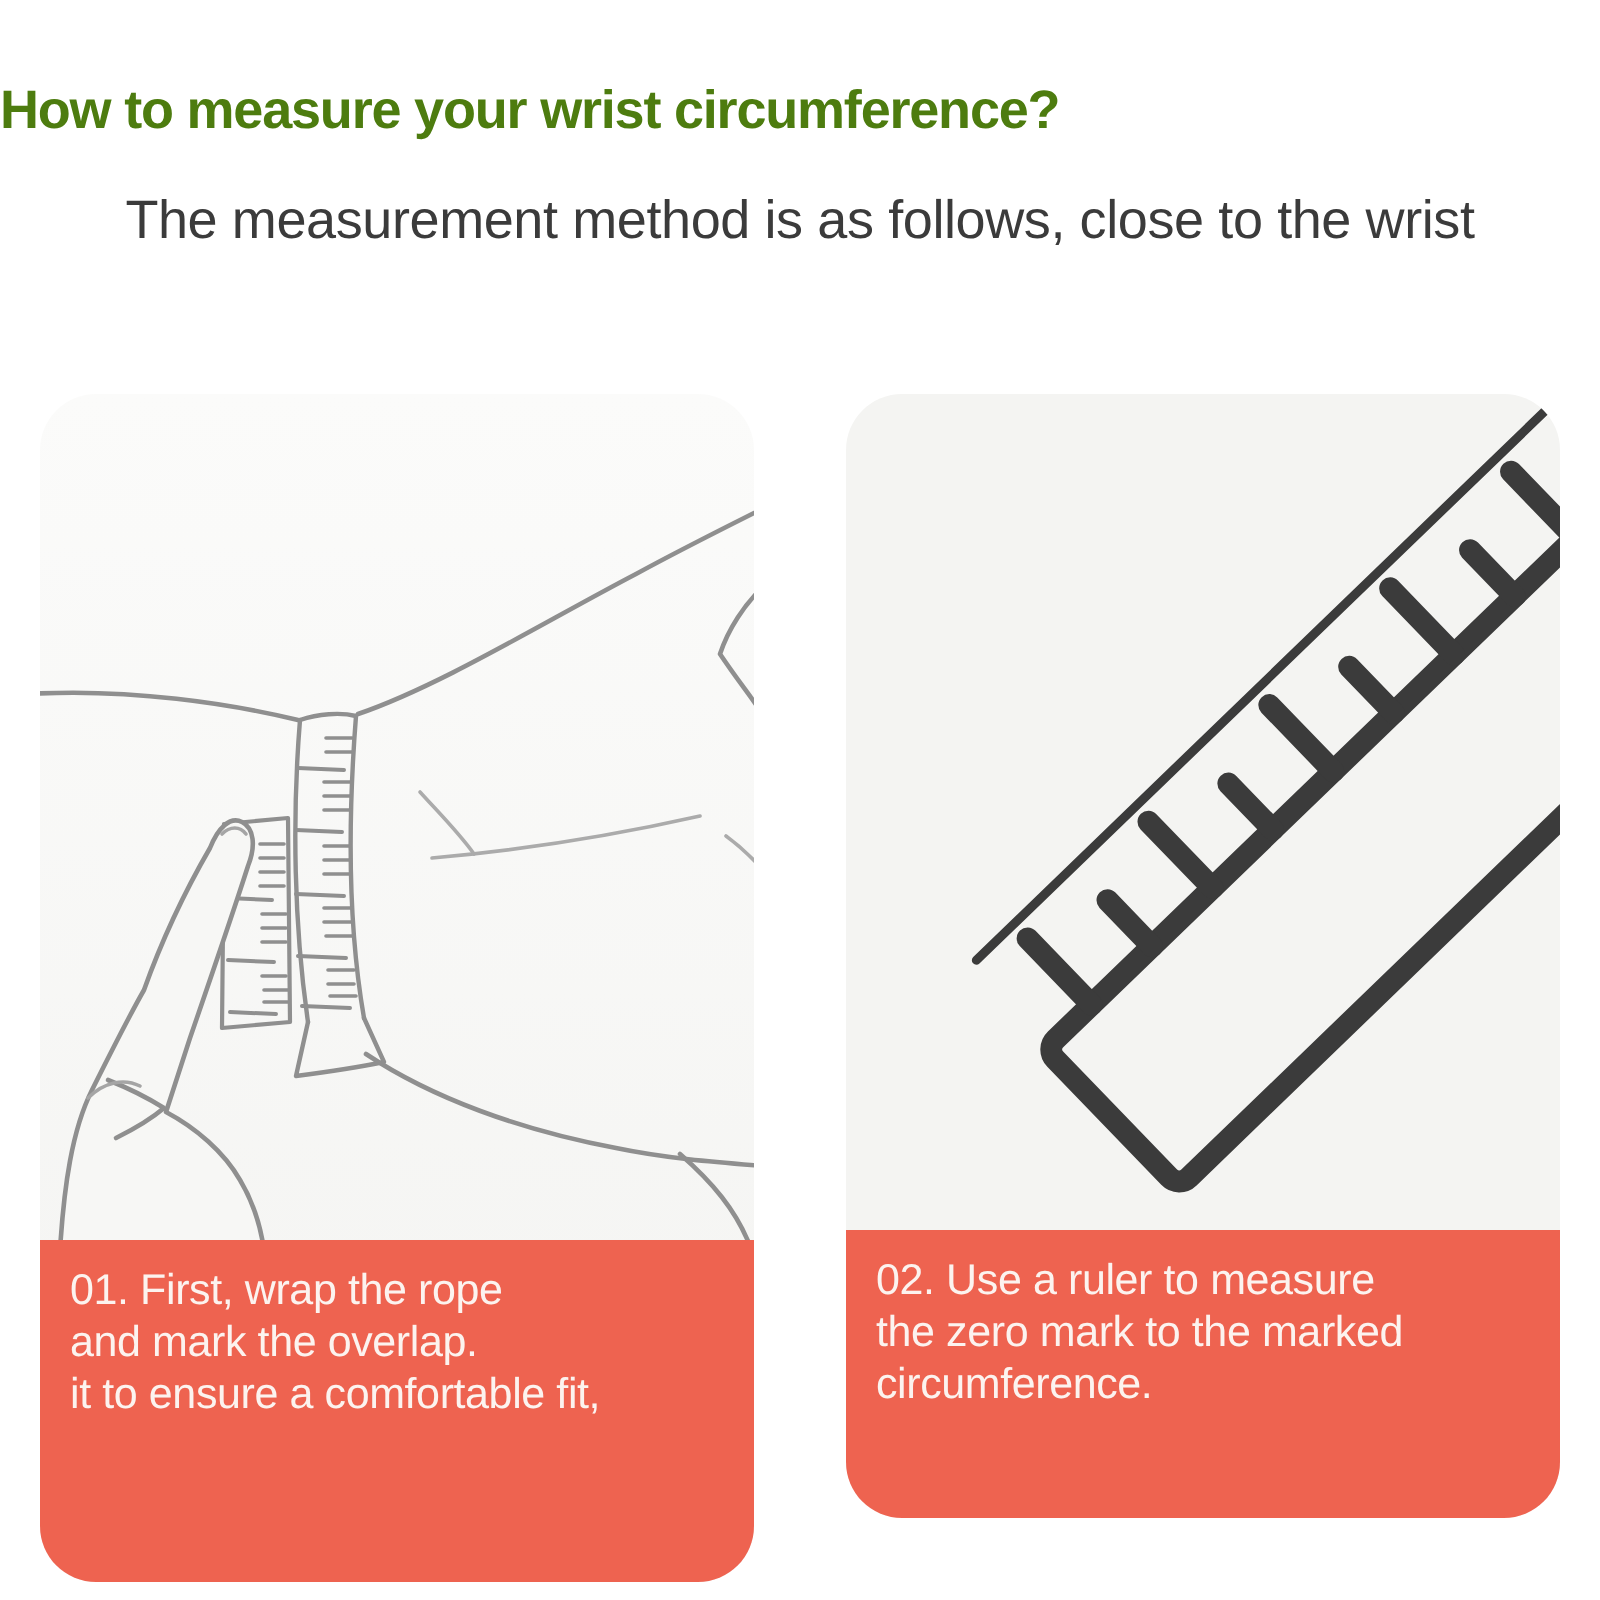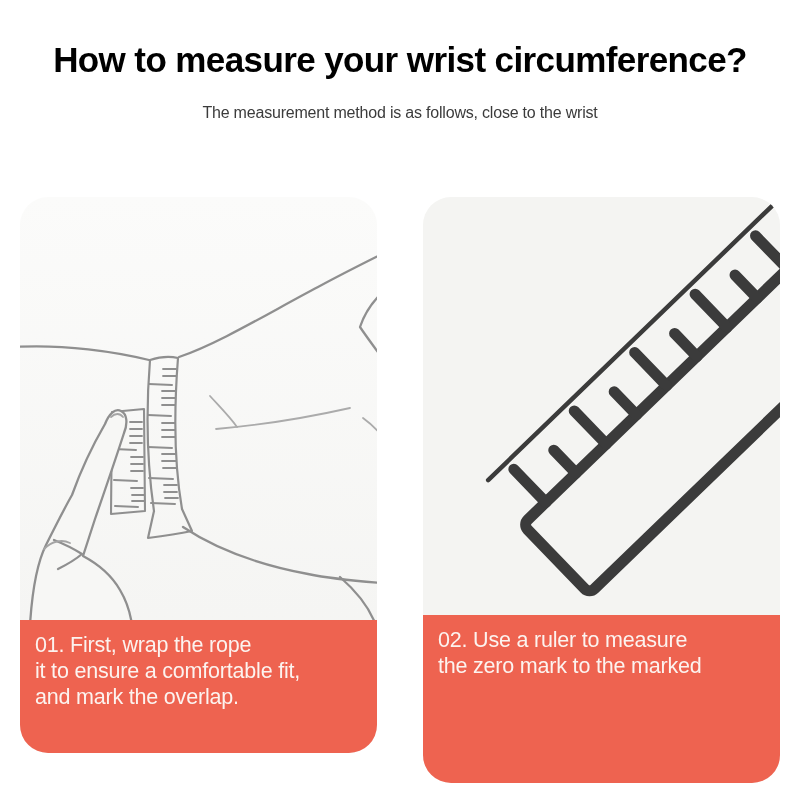--- a/index.html
+++ b/index.html
@@ -4,28 +4,28 @@
 <style>
   html,body{margin:0;padding:0;}
   body{
     width:800px;height:800px;overflow:hidden;
     background:#ffffff;
     font-family:"Liberation Sans", sans-serif;
     position:relative;
   }
   .page-title{
     padding-top:40px;margin:0;
-    text-align:center;
-    font-size:35px;font-weight:bold;letter-spacing:-0.6px;
-    color:#000000;
+    text-align:left;
+    font-size:27px;font-weight:bold;letter-spacing:-0.6px;
+    color:#4d7c0f;
   }
   .page-subtitle{
     margin-top:24px;
     text-align:center;
-    font-size:16px;letter-spacing:-0.2px;
+    font-size:27px;letter-spacing:-0.2px;
     color:#3b3b3b;
   }
   .steps-row{
     position:absolute;top:197px;left:20px;right:20px;
     display:flex;gap:46px;align-items:flex-start;
   }
   .step-card{
     width:357px;
     border-radius:28px;
     overflow:hidden;
@@ -33,22 +33,22 @@
   }
   .step-card.card-1{background:linear-gradient(180deg,#fbfbfa 0%,#f3f3f1 100%);}
   .step-card.card-2{background:#f4f4f2;}
   .illus{position:relative;display:block;}
   .illus svg{display:block;}
   .caption{
     background:#ee6350;
     padding:12px 15px 0 15px;
     box-sizing:border-box;
   }
-  .card-1 .caption{height:133px;}
-  .card-2 .caption{height:168px;}
+  .card-1 .caption{height:171px;}
+  .card-2 .caption{height:144px;}
   .caption-line{
     color:#fcf3ef;
     font-size:21.5px;
     line-height:26px;
     letter-spacing:-0.2px;
     white-space:nowrap;
   }
 </style>
 </head>
 <body>
@@ -110,37 +110,38 @@
           <path d="M 34 343 C 44 347 54 352 62 357 C 55 363 46 368 38 372"></path>
 
           <path d="M 24 352 C 32 344 42 342 50 346" stroke="#a5a5a5" stroke-width="1.8"></path>
 
           <path d="M 91 220 C 95 216 100 216 103 220" stroke="#a5a5a5" stroke-width="1.8"></path>
         </g>
       </svg>
     </div>
     <div class="caption">
       <div class="caption-line">01. First, wrap the rope</div>
+      <div class="caption-line">and mark the overlap.</div>
       <div class="caption-line">it to ensure a comfortable fit,</div>
-      <div class="caption-line">and mark the overlap.</div>
     </div>
   </div>
 
   <div class="step-card card-2">
     <div class="illus">
       <svg width="357" height="418" viewBox="0 0 357 418" xmlns="http://www.w3.org/2000/svg">
         <g transform="translate(165 398) rotate(-44)" fill="none" stroke="#3b3b3b">
 
           <rect x="2" y="-96" width="560" height="96" rx="7" stroke-width="11"></rect>
 
           <path stroke-width="11" stroke-linecap="round" d="M34 -96 V-142 M76 -96 V-128 M118 -96 V-142 M160 -96 V-128 M202 -96 V-142 M244 -96 V-128 M286 -96 V-142 M328 -96 V-128 M370 -96 V-142 M412 -96 V-128 M454 -96 V-142 M496 -96 V-128"></path>
 
           <path stroke-width="4.5" stroke-linecap="round" d="M 8 -152 L 580 -152"></path>
         </g>
       </svg>
     </div>
     <div class="caption">
       <div class="caption-line">02. Use a ruler to measure</div>
       <div class="caption-line">the zero mark to the marked</div>
+      <div class="caption-line">circumference.</div>
     </div>
   </div>
 
 </div>
 
 </body></html>

